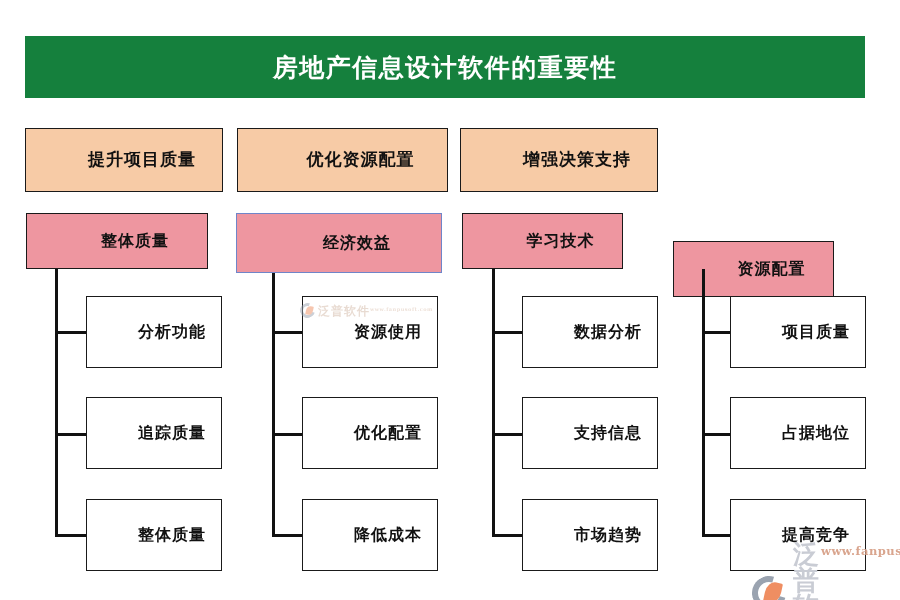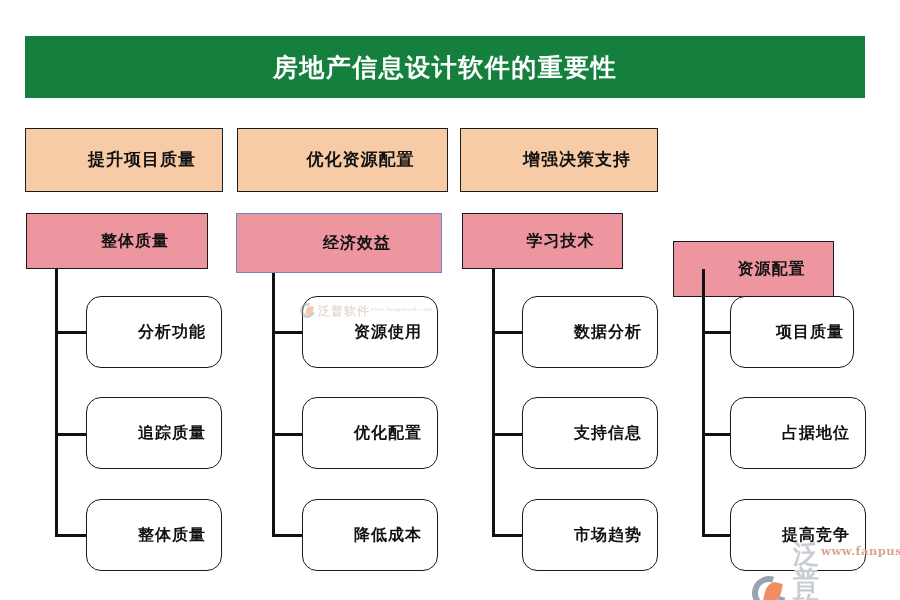--- a/index.html
+++ b/index.html
@@ -72,21 +72,20 @@
   .node.level2 span { font-size: 16px; letter-spacing: 1px; }
 
   .node.level2.selected {
     border: 1.8px solid #6f85c9;
     height: 60px;
   }
 
   .node.leaf {
     background: #ffffff;
     height: 72px;
-    border-radius: 15px;
   }
   .node.leaf span { font-size: 16px; letter-spacing: 1px; }
 
   
   .trunk {
     position: absolute;
     width: 3px;
     background: #111111;
   }
   .stub {
@@ -232,21 +231,21 @@
     <span>市场趋势</span>
   </div>
 
   <div class="node level2" style="left:673px; top:213px; width:161px;margin-top:28px;">
     <span>资源配置</span>
   </div>
   <div class="trunk" style="left:702px; top:269px; height:268px;"></div>
   <div class="stub" style="left:702px; top:331px; width:30px;"></div>
   <div class="stub" style="left:702px; top:433px; width:30px;"></div>
   <div class="stub" style="left:702px; top:534px; width:30px;"></div>
-  <div class="node leaf" style="left:730px; top:296px; width:124px;">
+  <div class="node leaf" style="left:730px; top:296px; width:136px;">
     <span>项目质量</span>
   </div>
   <div class="node leaf" style="left:730px; top:397px; width:136px;">
     <span>占据地位</span>
   </div>
   <div class="node leaf" style="left:730px; top:499px; width:136px;">
     <span>提高竞争</span>
   </div>
 
   <div class="wm wm-small">

